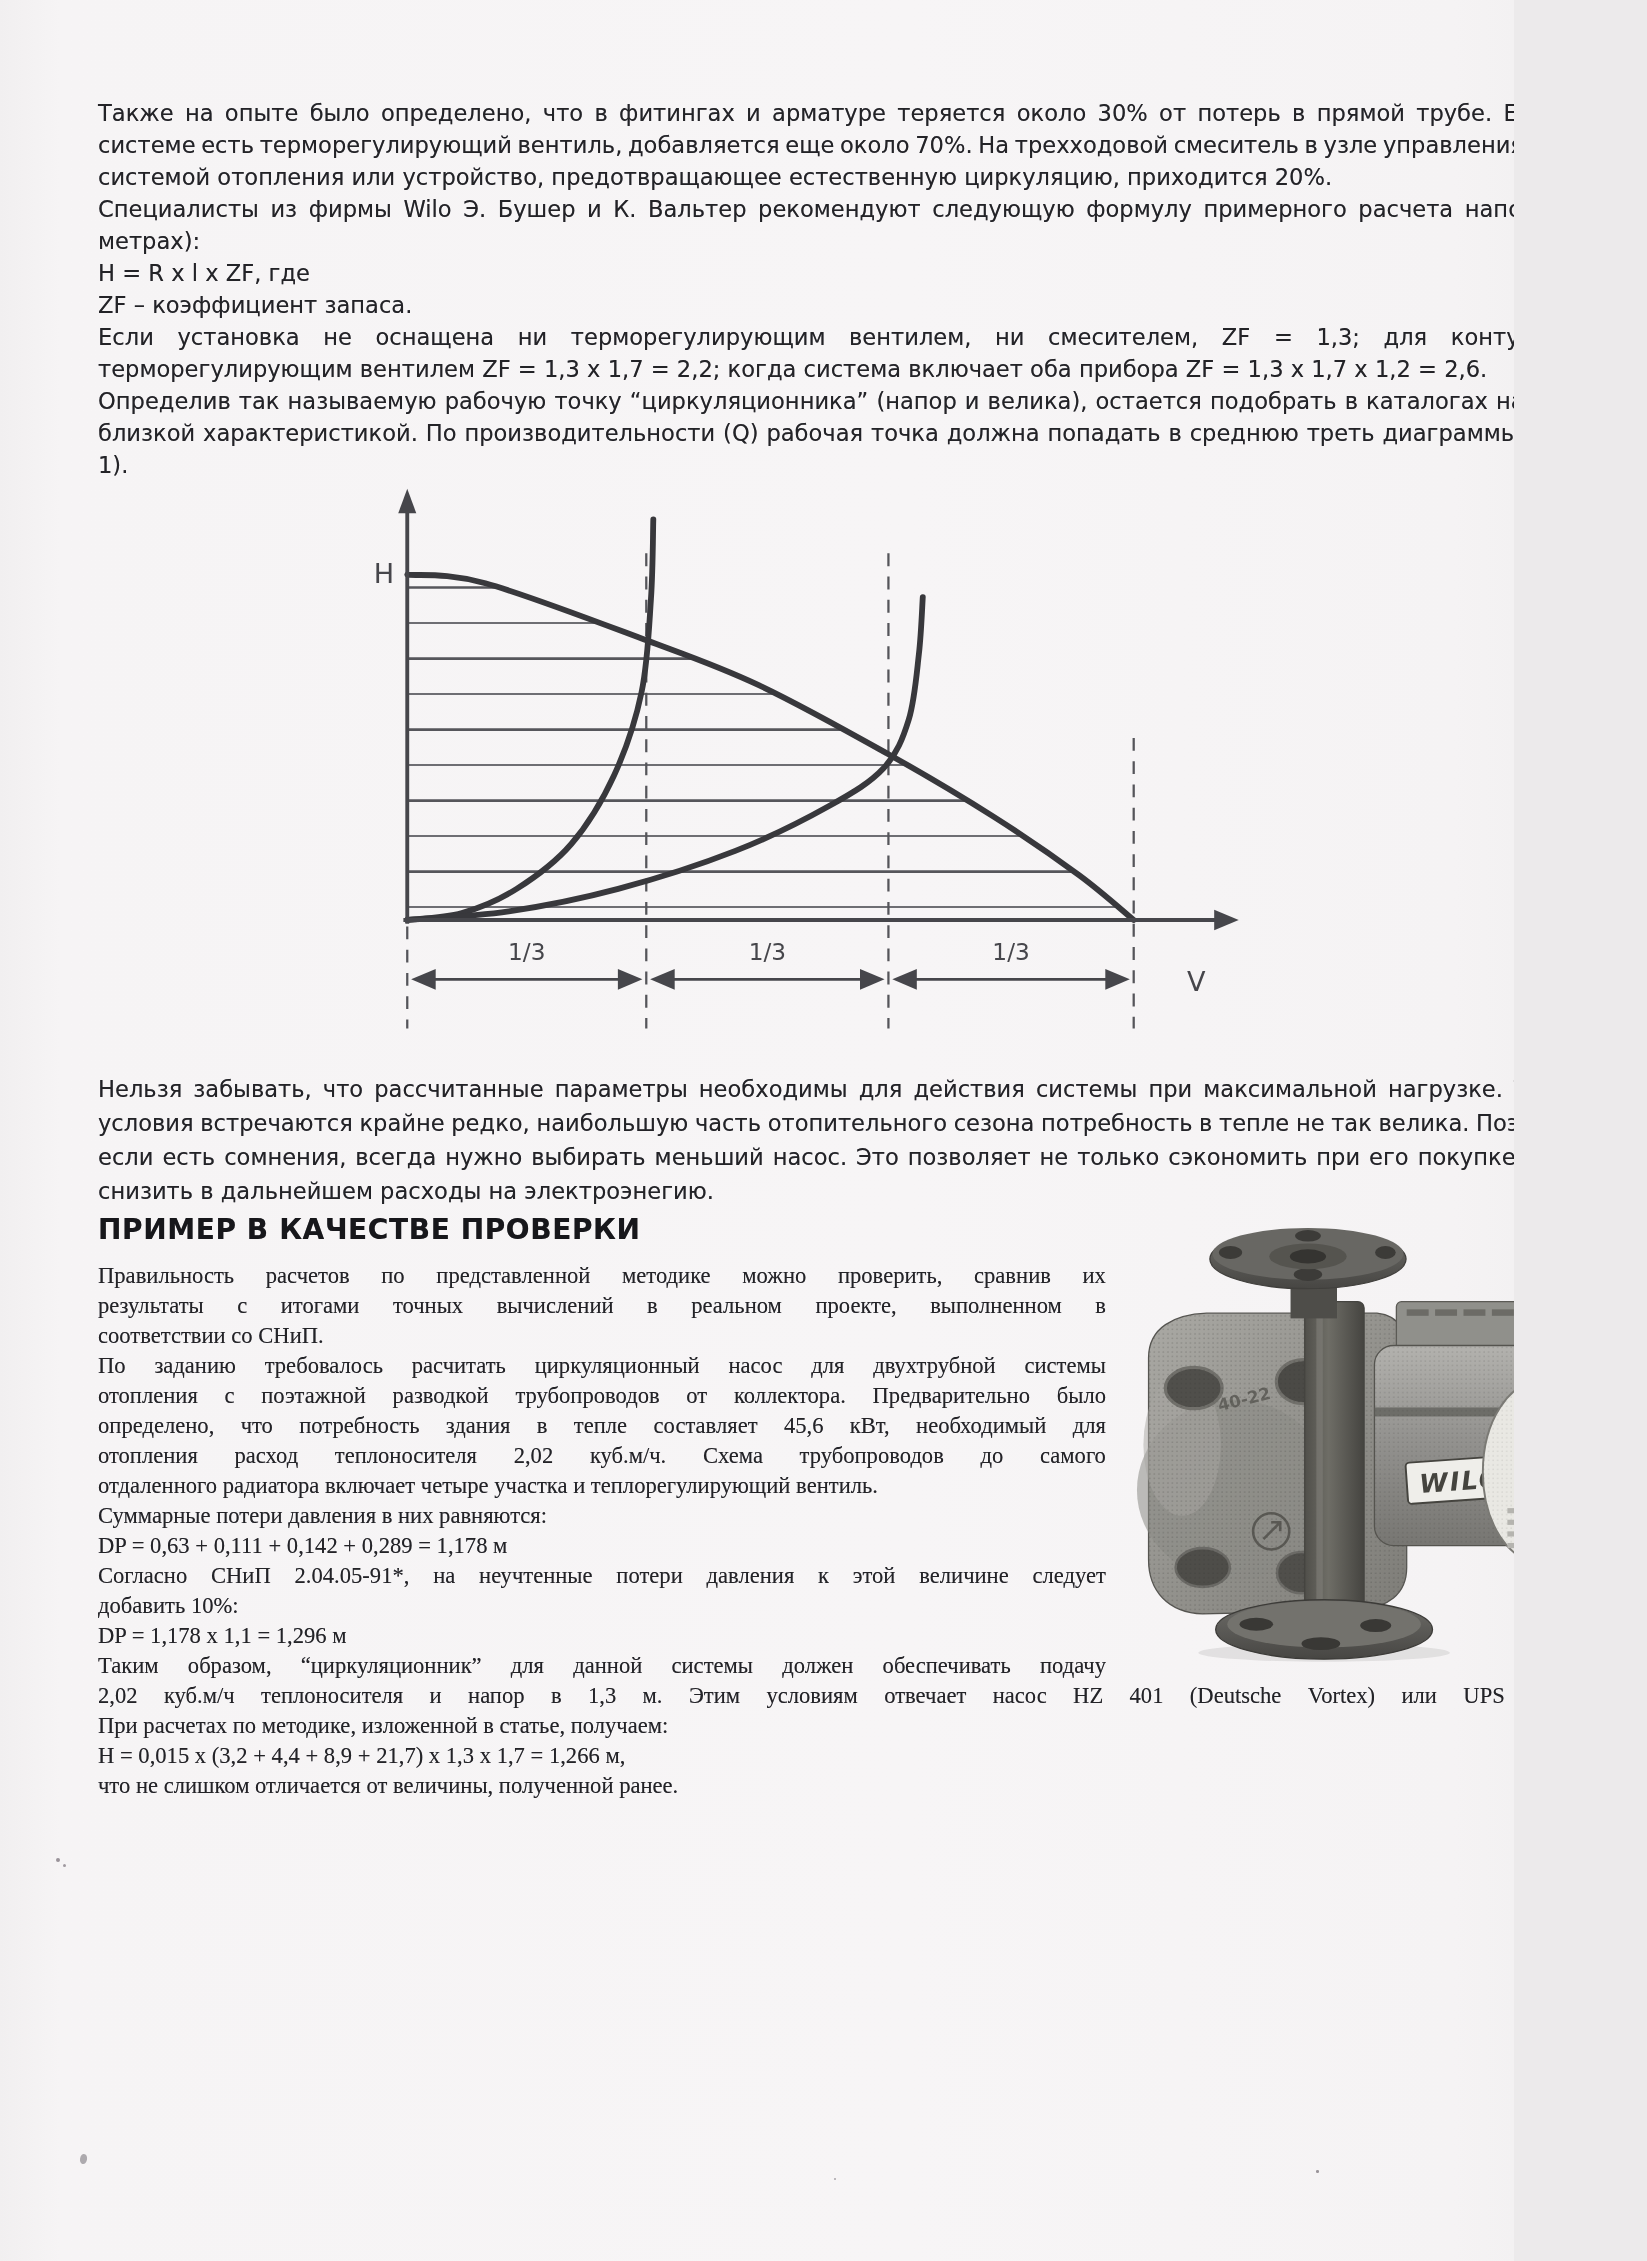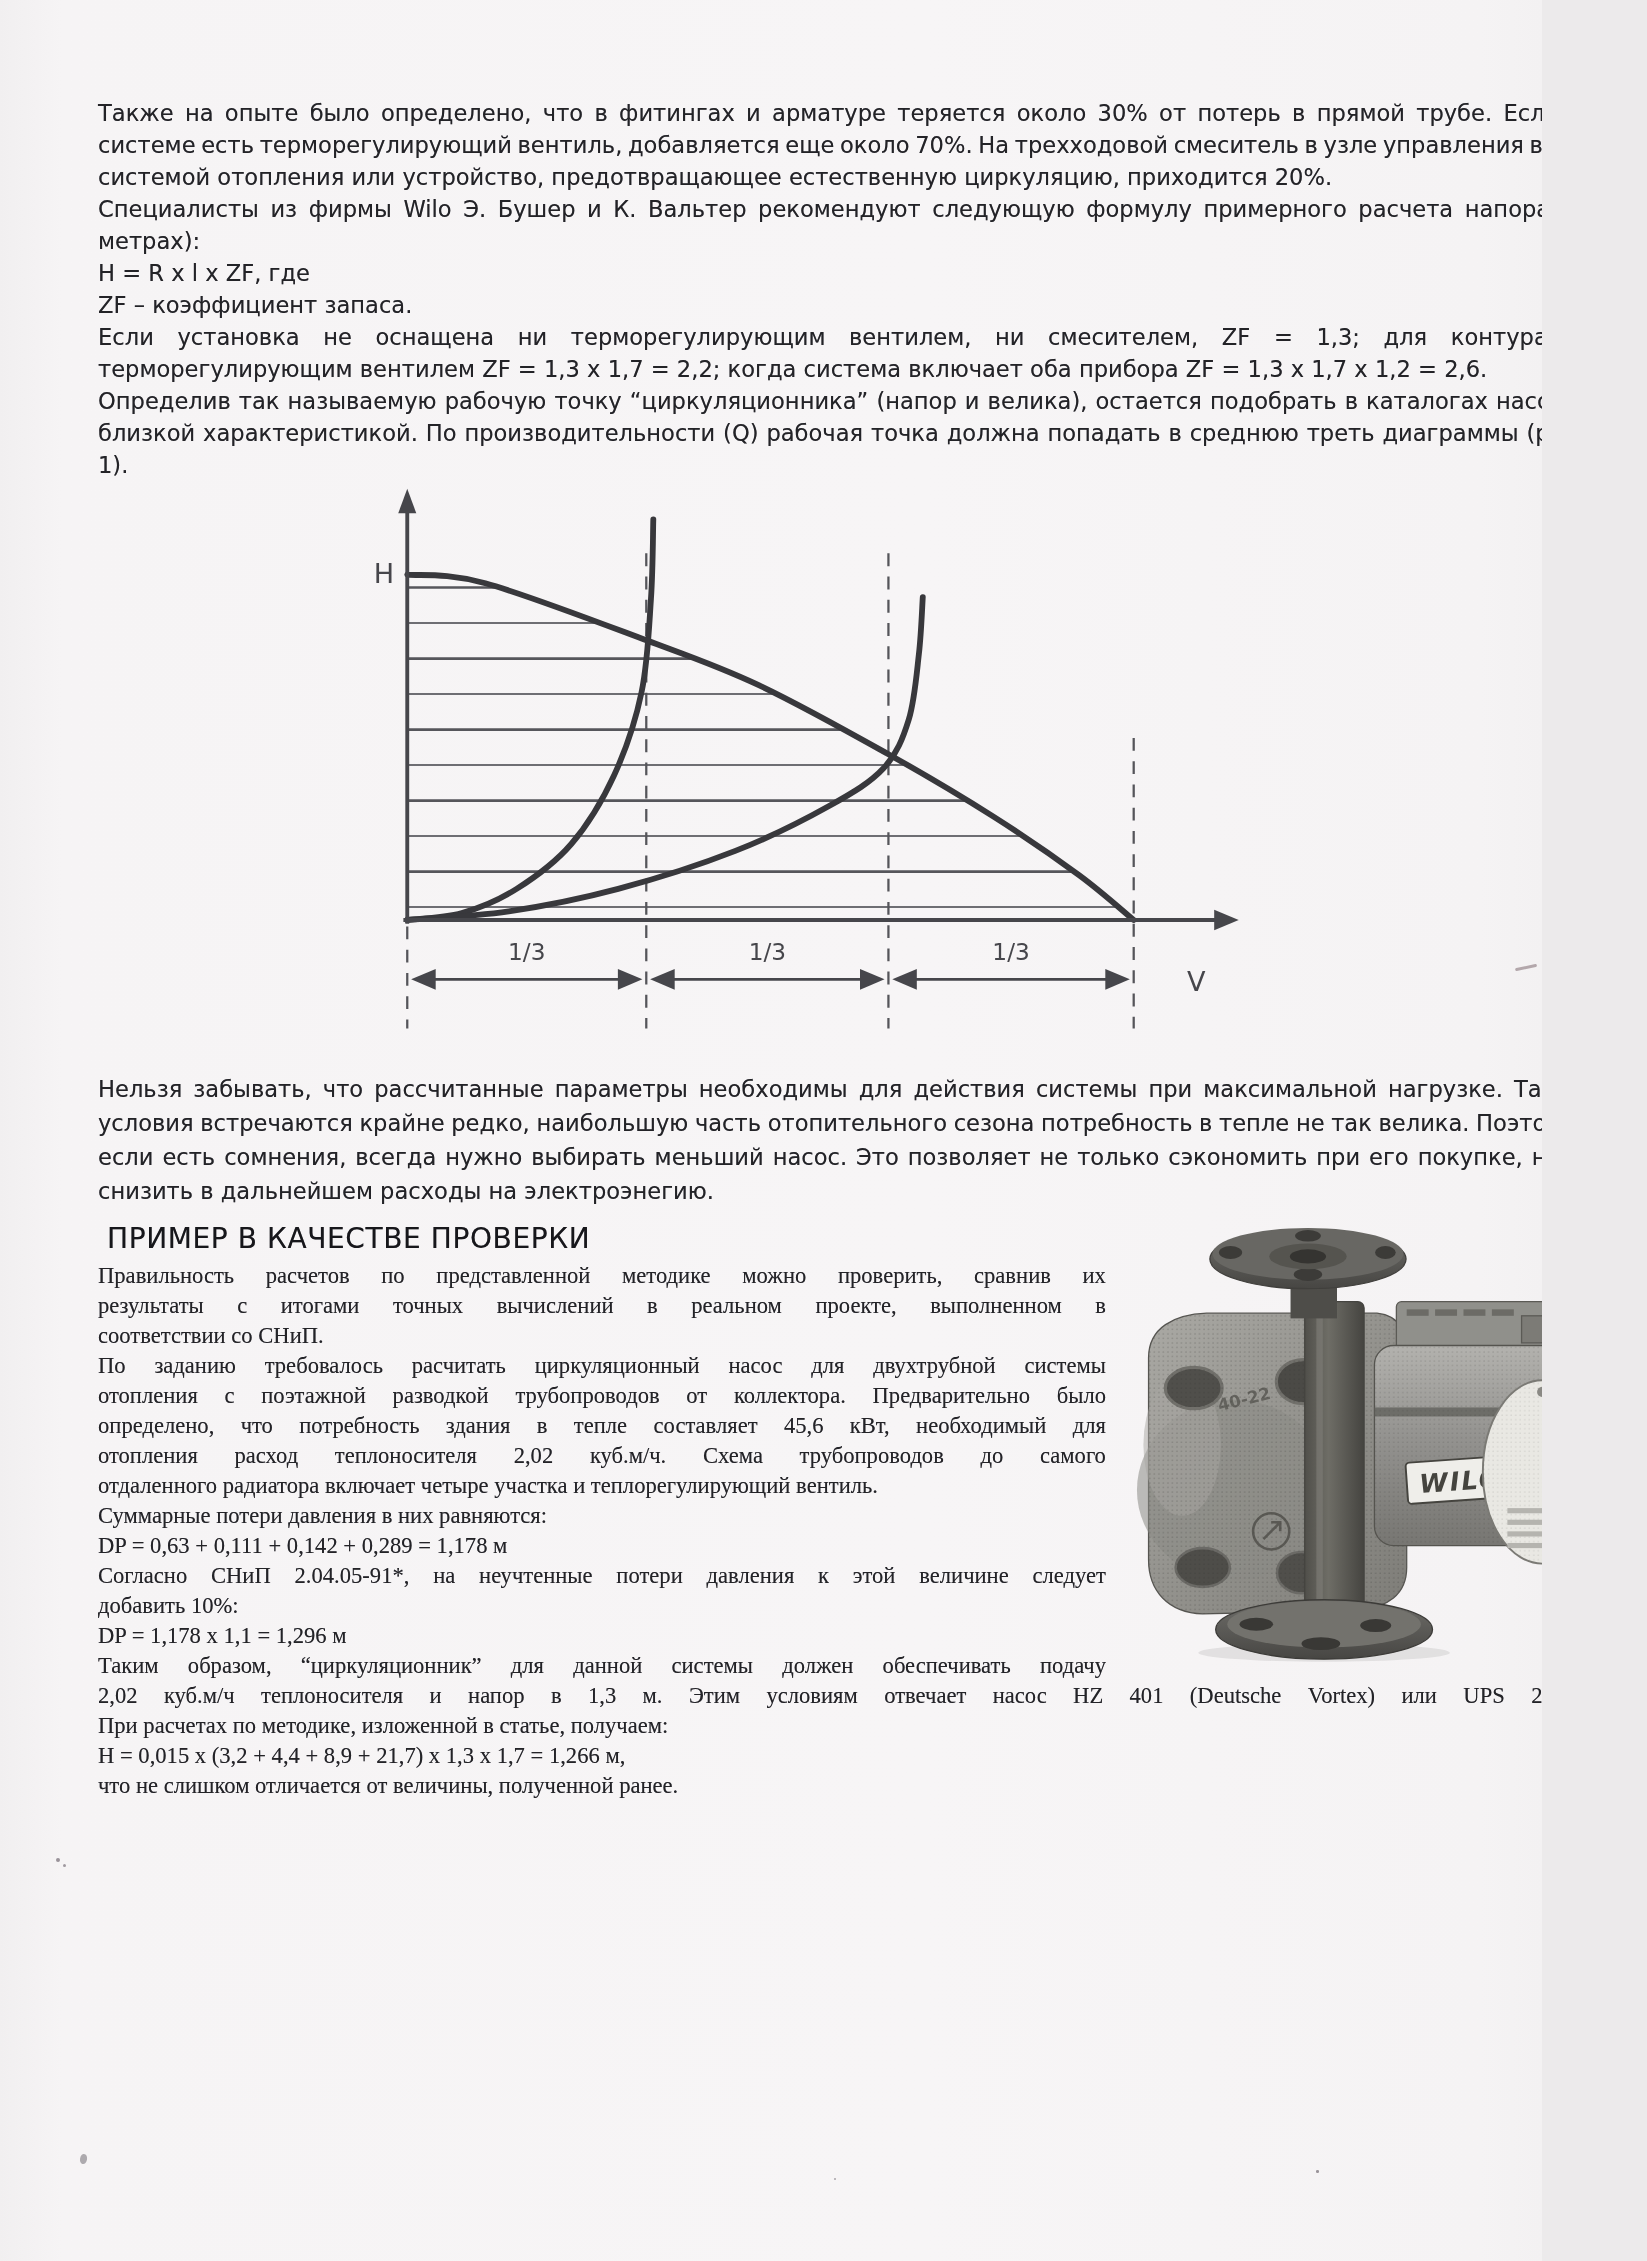--- a/index.html
+++ b/index.html
@@ -1,31 +1,31 @@
 <!DOCTYPE html>
 <html style="font-size:10.3px"><head>
 <meta charset="utf-8">
 <style>
   html,body{margin:0;padding:0;background:#eceaeb;}
   .page{position:relative;width:1514px;height:2261px;overflow:hidden;
     background:linear-gradient(90deg,#f1eff0 0%,#f6f4f5 4%,#f7f5f6 60%,#f5f3f4 96%,#f3f1f2 100%);
-    font-family:"DejaVu Sans",sans-serif;color:#232327;padding-left:28px;}
+    font-family:"DejaVu Sans",sans-serif;color:#232327;}
   .paper-strip{position:absolute;top:0;height:2261px;}
   .right-strip{left:1599px;width:48px;background:#f9f8f8;border-left:0.6px solid #ddd8da;}
   .text-block{position:absolute;left:98px;}
   .tl{position:relative;white-space:pre;font-size:22.6px;color:#232327;
       text-shadow:0 0 0.6px rgba(45,45,60,.45);}
   #sec-intro .tl{height:32px;line-height:32px;}
   #sec-after .tl{height:34px;line-height:34px;}
   #sec-example .tl{height:30px;line-height:30px;font-family:Liberation Serif, serif;}
   .full{width:1486px;}
   .narrow{width:1008px;}
   .jl{display:flex;justify-content:space-between;}
   .jl span{white-space:pre;}
-  .heading{position:absolute;left:98px;top:1213px;margin:9px;font-size:28px;font-weight:normal;
+  .heading{position:absolute;left:98px;top:1213px;margin:0;font-size:28px;font-weight:bold;
       color:#17171b;letter-spacing:0.6px;text-shadow:0 0 0.6px rgba(20,20,30,.5);}
   svg text{font-family:"DejaVu Sans",sans-serif;}
   .speck{position:absolute;border-radius:50%;}
   .chart-svg{position:absolute;left:349px;top:481px;}
   .photo-svg{position:absolute;left:1098px;top:1219px;}
 </style>
 </head>
 <body>
 
 <div class="page">

